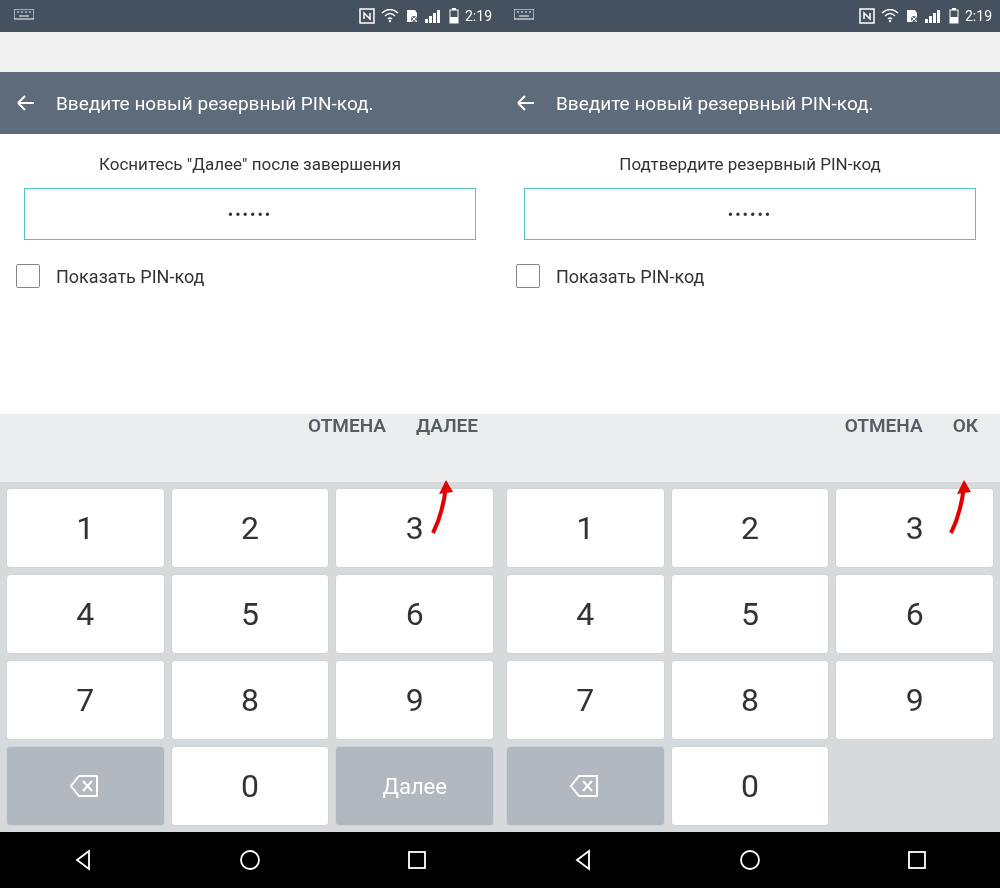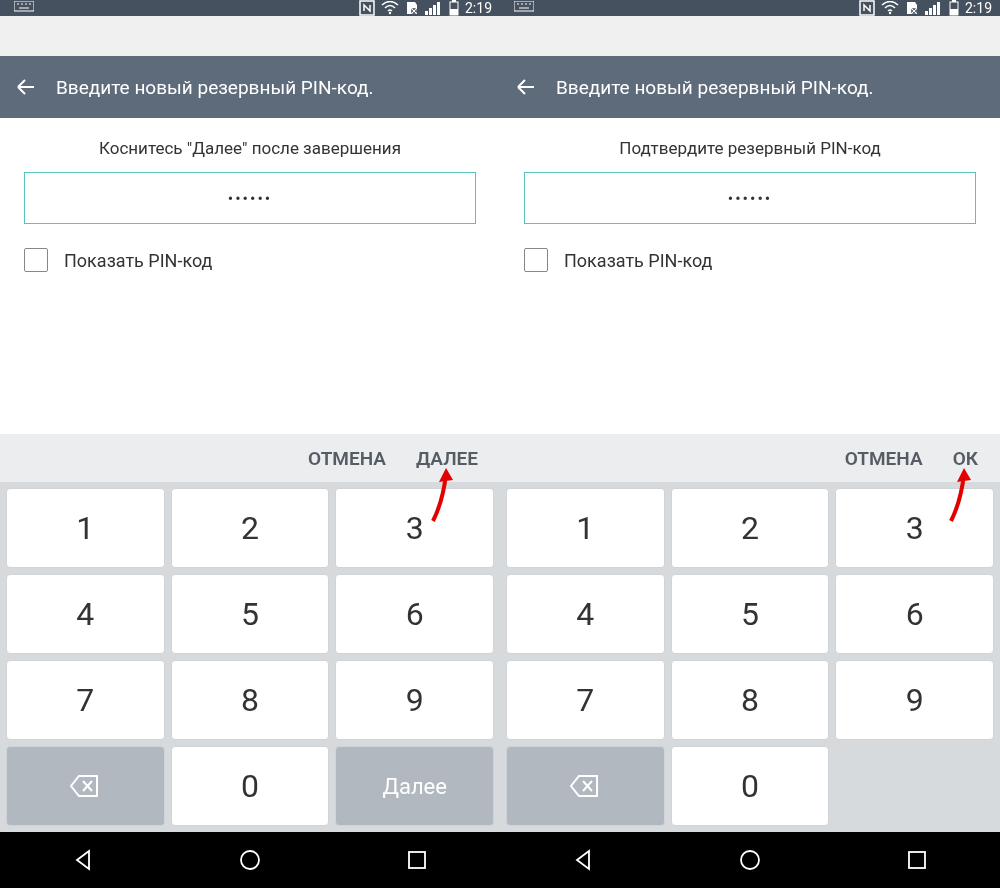--- a/index.html
+++ b/index.html
@@ -18,21 +18,21 @@
     background: #f0f0f0;
     position: relative;
   }
   .status-bar {
     height: 14px;
     background: #46515f;
     color: #fff;
     display: flex;
     justify-content: flex-end;
     align-items: center;
-    padding: 8px 8px;
+    padding: 16px 8px;
     gap: 6px;
     font-size: 14px;
   }
   .status-bar .left-icons { flex: 1; display: flex; align-items: center; padding-left: 6px; }
   .status-bar .ico { display:inline-flex; align-items:center; justify-content:center; }
   .app-bar {
     height: 62px;
     background: #5e6b7b;
     color: #fff;
     display: flex;
@@ -63,37 +63,36 @@
     justify-content: center;
     font-size: 16px;
     letter-spacing: 2px;
     color: #333;
     background: #fff;
   }
   .checkbox-row {
     display: flex;
     align-items: center;
     gap: 16px;
-    padding: 8px 24px 24px;
+    padding: 8px 16px 24px;
     font-size: 18px;
     color: #333;
   }
   .checkbox-box {
     width: 24px;
     height: 24px;
     border: 1.5px solid #888;
     border-radius: 2px;
     background: #fff;
   }
   .white-space { background:#fff; flex: 1; }
   .action-row {
     background: #ecedef;
-    height: 48px;
-    display: flex;
-    align-items: center;
+    height: 68px;
+    display: flex;
     justify-content: flex-end;
     padding: 0 22px;
     gap: 30px;
     font-size: 19px;
     font-weight: 600;
     color: #565c64;
     position: relative;
   }
   .action-btn { position: relative; }
   .red-arrow {

